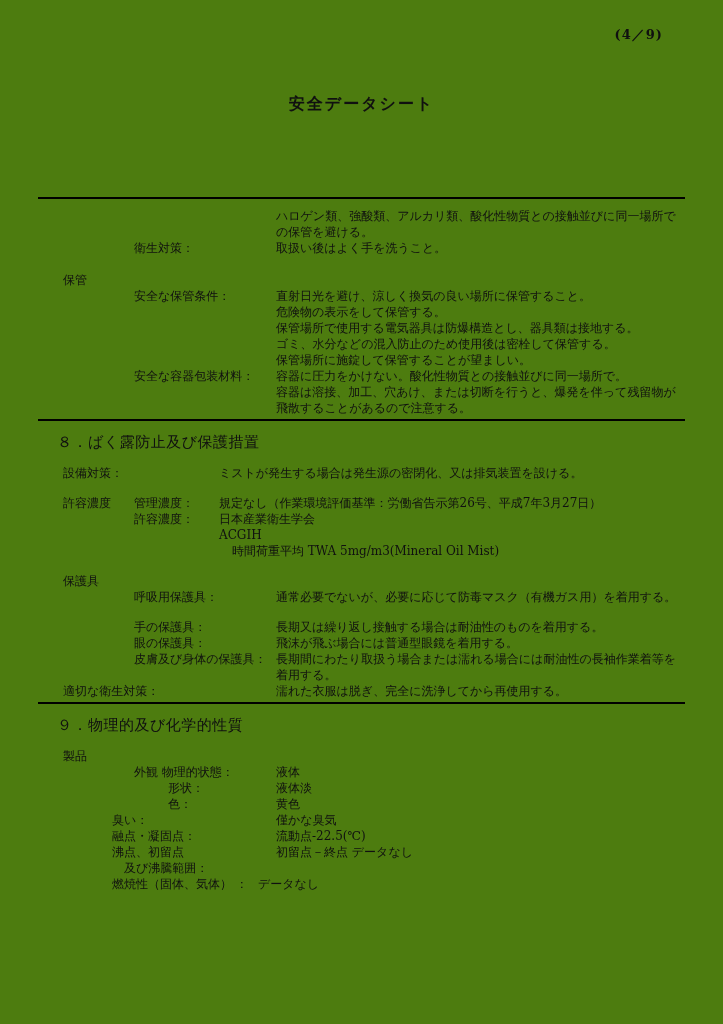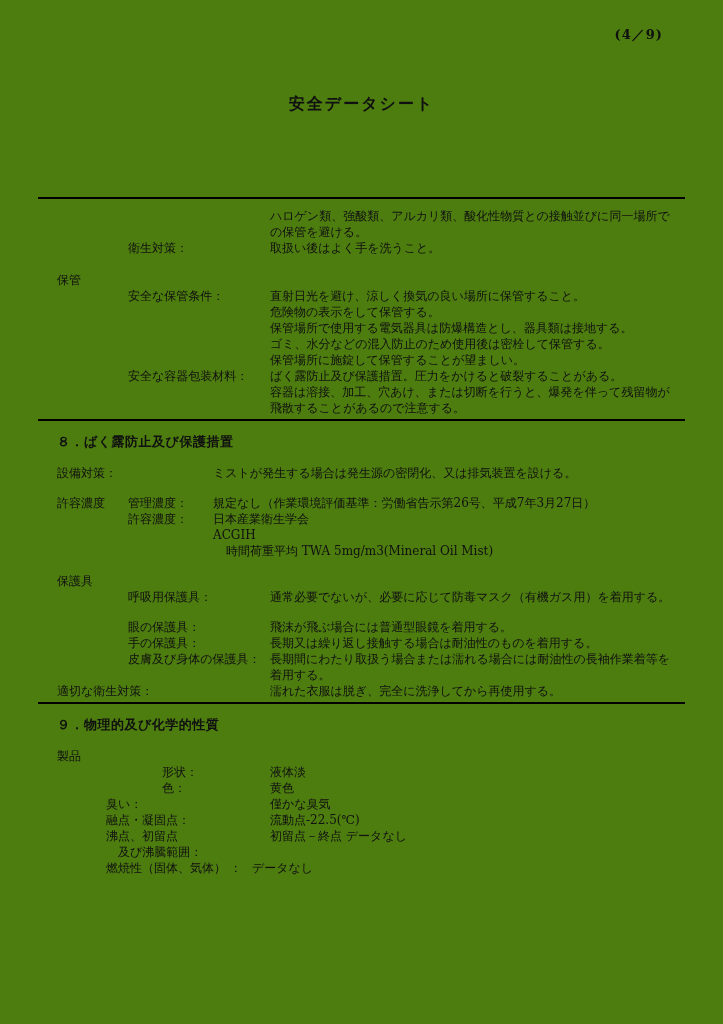--- a/index.html
+++ b/index.html
@@ -15,24 +15,24 @@
   .doc-title {
     position:absolute; top:94px; left:0; width:100%; margin:0;
     text-align:center; font-size:16px; font-weight:bold; letter-spacing:2px;
     font-family:"DejaVu Sans","Liberation Sans",sans-serif;
   }
   .content { position:absolute; top:197px; left:0; width:100%; }
   .rule { height:2px; background:#000; margin-left:38px; width:647px; }
   .section:not(:first-child) .rule { margin-top:3px; }
   .sec-heading {
     font-family:"DejaVu Sans","Liberation Sans",sans-serif;
-    font-weight:bold; font-size:13px; line-height:20px;
+    font-weight:normal; font-size:15px; line-height:20px;
     margin:11px 0 0 57px; letter-spacing:0.5px;
   }
-  .sec-body { margin-top:13px; }
+  .sec-body { margin-top:13px;margin-left:6px; }
   .sec-body.no-head { margin-top:9px; }
   .line { position:relative; height:16px; line-height:16px; white-space:nowrap; }
   .line.blank { height:16px; }
   .line.blank-sm { height:14px; }
   .line span { position:absolute; top:0; }
   .col-sec     { left:57px; }
   .col-label   { left:128px; }
   .col-indent  { left:162px; }
   .col-label9  { left:106px; }
   .col-label9i { left:118px; }
@@ -76,21 +76,21 @@
             <span class="col-value">保管場所で使用する電気器具は防爆構造とし、器具類は接地する。</span>
           </div>
           <div class="line">
             <span class="col-value">ゴミ、水分などの混入防止のため使用後は密栓して保管する。</span>
           </div>
           <div class="line">
             <span class="col-value">保管場所に施錠して保管することが望ましい。</span>
           </div>
           <div class="line">
             <span class="col-label">安全な容器包装材料：</span>
-            <span class="col-value">ばく露防止及び保護措置。圧力をかけると破裂することがある。</span>
+            <span class="col-value">容器に圧力をかけない。酸化性物質との接触並びに同一場所で。</span>
           </div>
           <div class="line">
             <span class="col-value">容器は溶接、加工、穴あけ、または切断を行うと、爆発を伴って残留物が</span>
           </div>
           <div class="line">
             <span class="col-value">飛散することがあるので注意する。</span>
           </div>
         </div>
       </div>
       <div class="section">
@@ -120,46 +120,50 @@
           <div class="line blank-sm"></div>
           <div class="line">
             <span class="col-sec">保護具</span>
           </div>
           <div class="line">
             <span class="col-label">呼吸用保護具：</span>
             <span class="col-value">通常必要でないが、必要に応じて防毒マスク（有機ガス用）を着用する。</span>
           </div>
           <div class="line blank-sm"></div>
           <div class="line">
+            <span class="col-label">手の保護具：</span>
+            <span class="col-value">長期又は繰り返し接触する場合は耐油性のものを着用する。</span>
+          </div>
+          <div class="line">
             <span class="col-label">眼の保護具：</span>
             <span class="col-value">飛沫が飛ぶ場合には普通型眼鏡を着用する。</span>
-          </div>
-          <div class="line">
-            <span class="col-label">手の保護具：</span>
-            <span class="col-value">長期又は繰り返し接触する場合は耐油性のものを着用する。</span>
           </div>
           <div class="line">
             <span class="col-label">皮膚及び身体の保護具：</span>
             <span class="col-value">長期間にわたり取扱う場合または濡れる場合には耐油性の長袖作業着等を</span>
           </div>
           <div class="line">
             <span class="col-value">着用する。</span>
           </div>
           <div class="line">
             <span class="col-sec">適切な衛生対策：</span>
             <span class="col-value">濡れた衣服は脱ぎ、完全に洗浄してから再使用する。</span>
           </div>
         </div>
       </div>
       <div class="section">
         <div class="rule"></div>
         <div class="sec-heading">９．物理的及び化学的性質</div>
         <div class="sec-body">
           <div class="line">
             <span class="col-sec">製品</span>
+          </div>
+          <div class="line">
+            <span class="col-label">外観 物理的状態：</span>
+            <span class="col-value">液体</span>
           </div>
           <div class="line">
             <span class="col-indent">形状：</span>
             <span class="col-value">液体淡</span>
           </div>
           <div class="line">
             <span class="col-indent">色：</span>
             <span class="col-value">黄色</span>
           </div>
           <div class="line">

